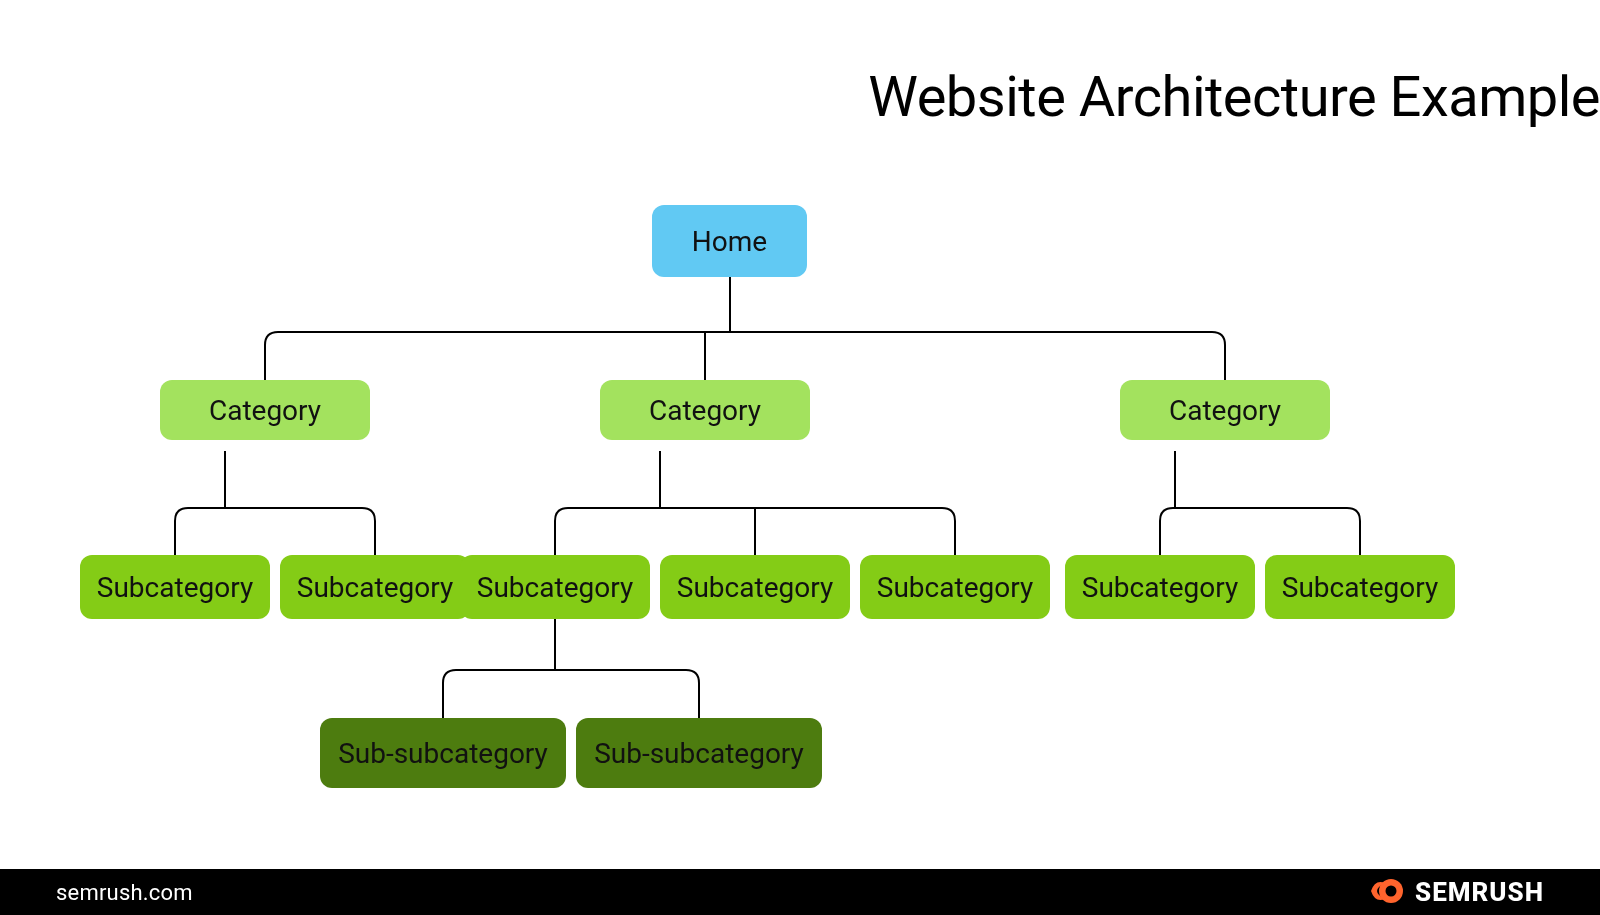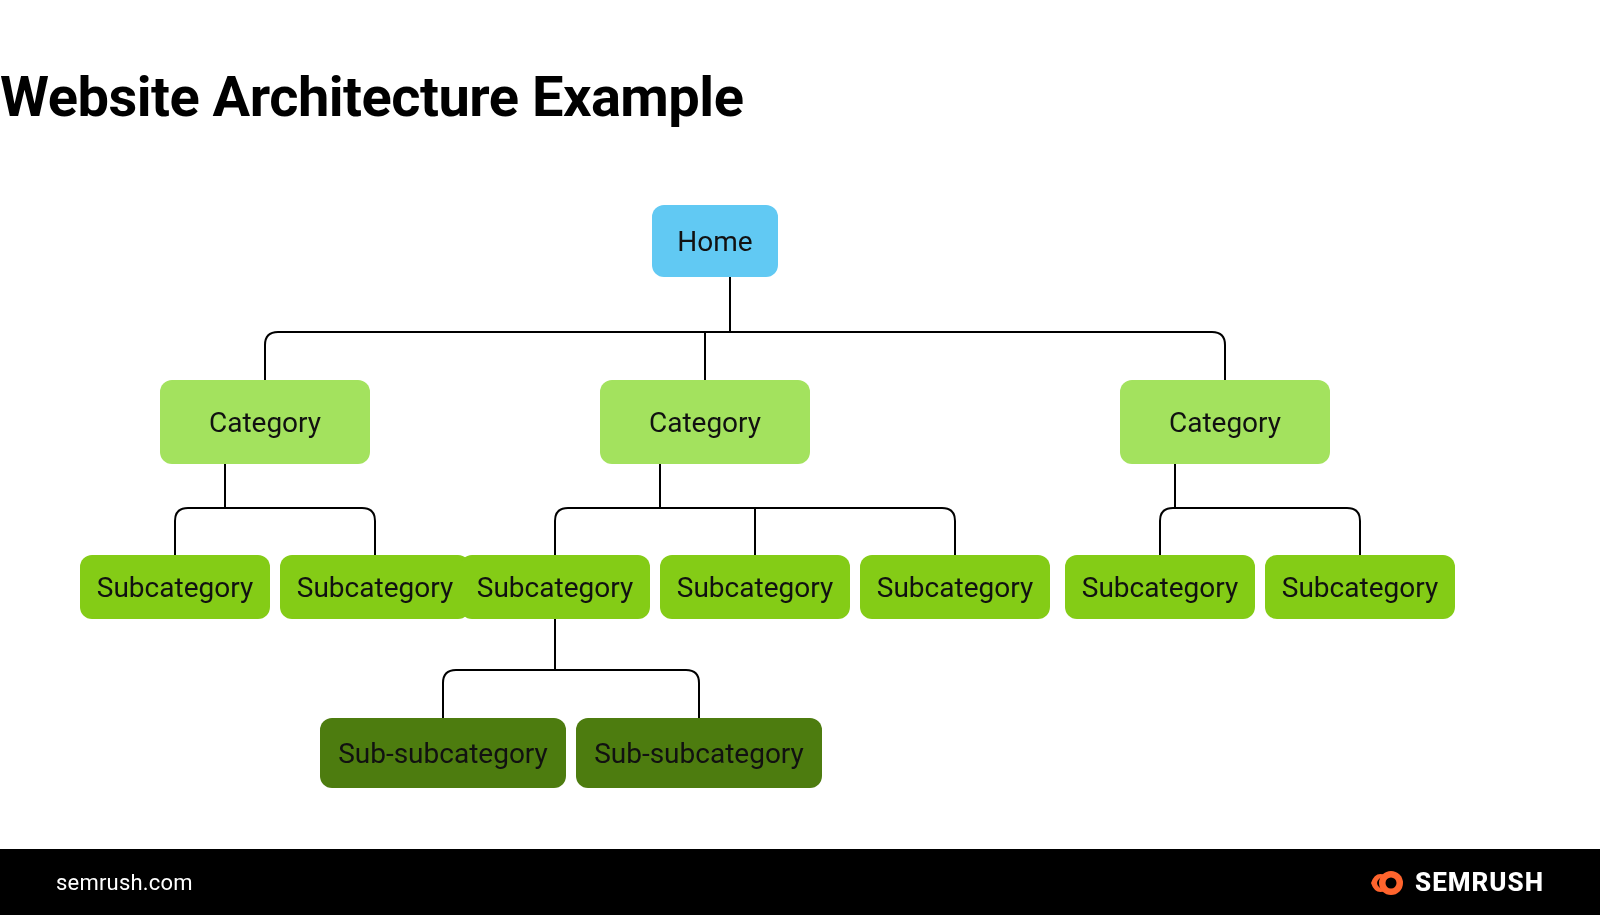--- a/index.html
+++ b/index.html
@@ -1,31 +1,31 @@
 <!DOCTYPE html>
 <html><head>
 <meta charset="utf-8">
 <style>
   html,body{margin:0;padding:0;width:1600px;height:915px;background:#fff;font-family:-apple-system,BlinkMacSystemFont,"Segoe UI",Roboto,Helvetica,Arial,sans-serif;color:#000;}
   .stage{position:relative;width:1600px;height:915px;overflow:hidden;}
-  .title{position:absolute;left:0;right:0;top:64px;text-align:left;font-weight:700;font-size:56px;letter-spacing:-0.5px}
+  .title{position:absolute;left:0;right:0;top:64px;text-align:right;font-weight:400;font-size:56px;letter-spacing:-0.5px}
   svg.conn{position:absolute;left:0;top:0;width:1600px;height:915px;pointer-events:none}
   svg.conn line,svg.conn path{stroke:#000;stroke-width:2;fill:none;stroke-linecap:square;stroke-linejoin:miter}
   .node{position:absolute;border-radius:12px;display:flex;align-items:center;justify-content:center;box-sizing:border-box}
   .node span{font-size:28px;font-weight:400;color:#111}
   .home{background:#61c9f3}
   .cat{background:#a3e25e}
   .sub{background:#84cc16}
   .subsub{background:#4d7c0f}
 
   
-  #home{left:652px;top:205px;width:126px;height:72px}
+  #home{left:652px;top:205px;width:155px;height:72px}
 
   
-  .cat-node{top:380px;width:210px;height:84px}
+  .cat-node{top:380px;width:210px;height:60px}
   #cat1{left:160px}
   #cat2{left:600px}
   #cat3{left:1120px}
 
   
   .sub-node{top:555px;width:190px;height:64px}
   
   #s1{left:80px}
   #s2{left:280px}
   
@@ -35,23 +35,23 @@
   
   #s6{left:1065px}
   #s7{left:1265px}
 
   
   .subsub-node{top:718px;width:246px;height:70px}
   #ss1{left:320px}
   #ss2{left:576px}
 
   
-  .footer{position:absolute;left:0;right:0;bottom:0;height:66px;background:#000;color:#fff;display:flex;align-items:center;justify-content:space-between;padding:8px 56px;box-sizing:border-box}
+  .footer{position:absolute;left:0;right:0;bottom:0;height:46px;background:#000;color:#fff;display:flex;align-items:center;justify-content:space-between;padding:8px 56px;box-sizing:border-box}
   .footer .url{font-size:22px;letter-spacing:0.2px}
-  .brand{display:flex;align-items:flex-end;gap:10px}
+  .brand{display:flex;align-items:flex-start;gap:10px}
   .brand-name{font-size:26px;font-weight:800;letter-spacing:1px}
   .flame{position:relative;width:34px;height:28px}
 </style>
 </head>
 <body>
 
 <div class="stage">
 
   <div class="title">Website Architecture Example</div>
 

